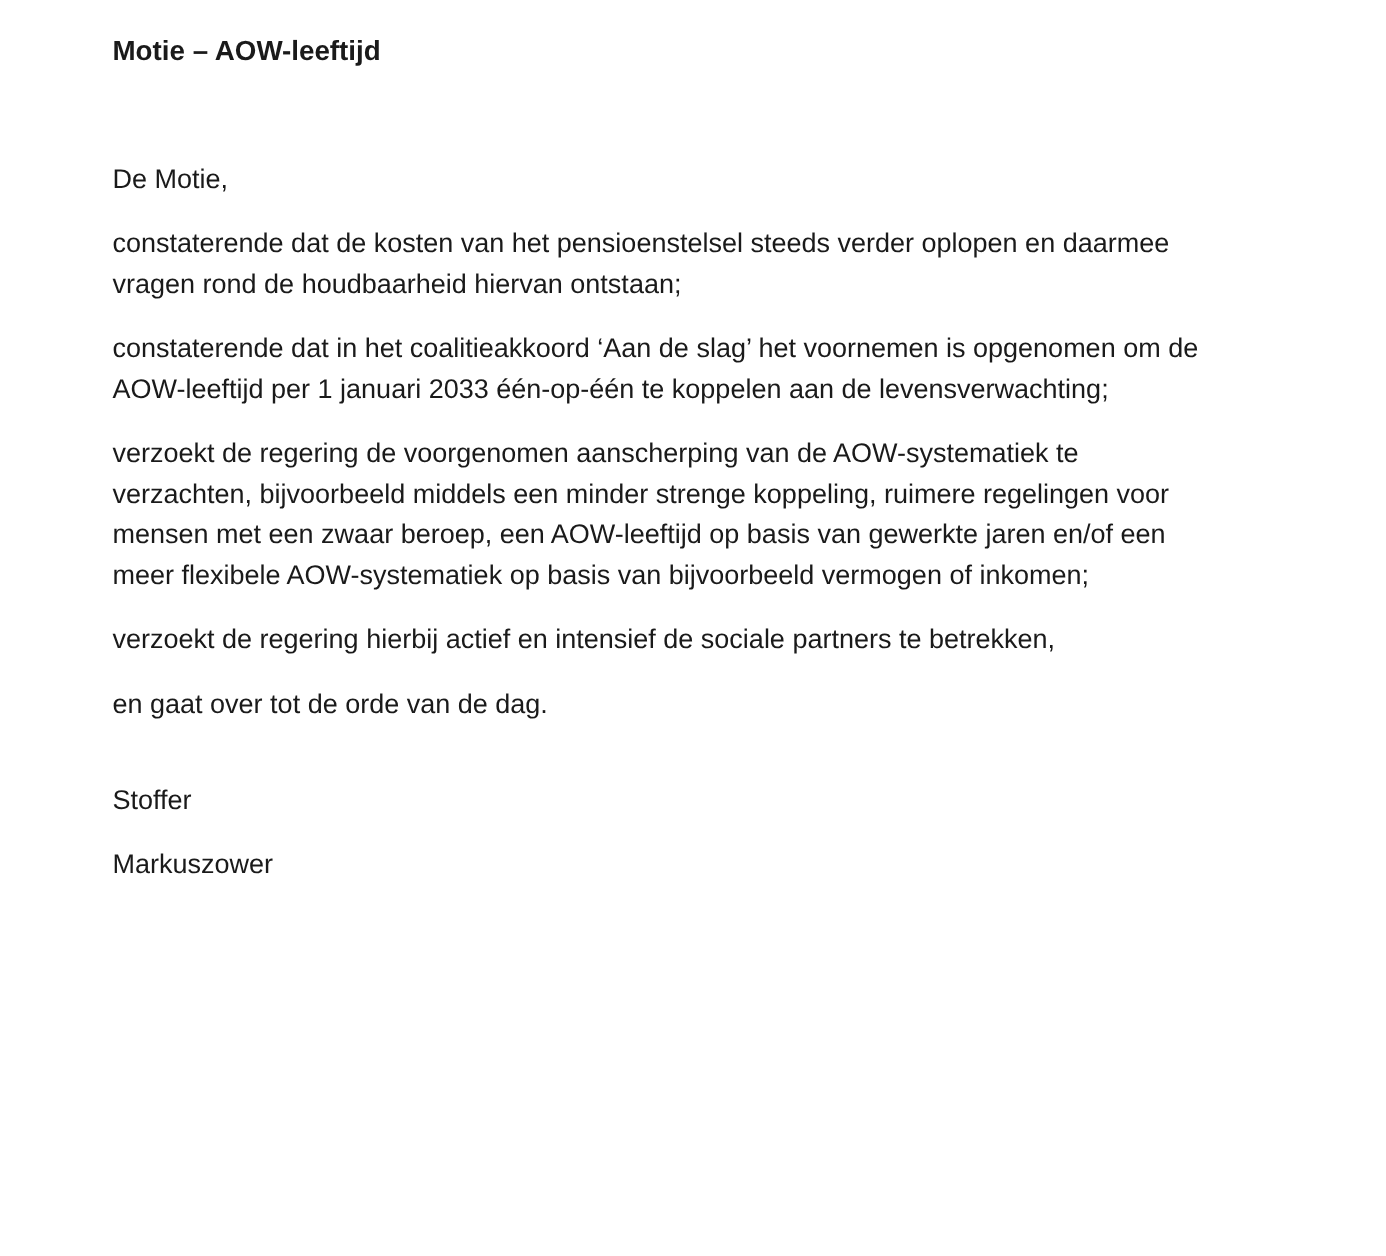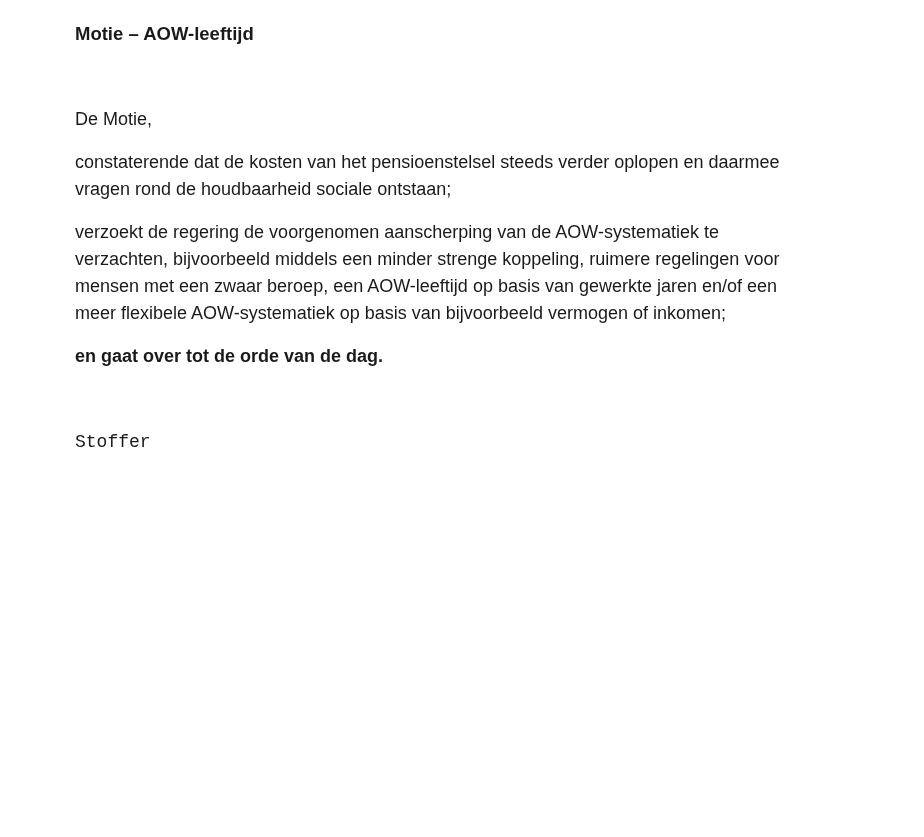--- a/index.html
+++ b/index.html
@@ -28,49 +28,51 @@
     line-height: 27px;
     margin: 0 0 59px 0;
     white-space: pre-line;
   }
   .para {
     line-height: 27px;
     margin: 0 0 16px 0;
     white-space: pre-line;
   }
   .para.closing {
-    margin-bottom: 59px;
-    font-weight: bold;
+    margin-bottom: 37px;
   }
   .sig {
     line-height: 27px;
     margin: 0 0 16px 0;
     white-space: pre-line;
-    font-family: Liberation Mono, monospace;
   }
 </style>
 </head>
 <body>
 
 <div class="page">
 
   <h1 class="doc-title">Motie – AOW-leeftijd</h1>
 
   <p class="para">De Motie,</p>
 
 
   <p class="para">constaterende dat de kosten van het pensioenstelsel steeds verder oplopen en daarmee
-vragen rond de houdbaarheid sociale ontstaan;</p>
+vragen rond de houdbaarheid hiervan ontstaan;</p>
 
+  <p class="para">constaterende dat in het coalitieakkoord ‘Aan de slag’ het voornemen is opgenomen om de
+AOW-leeftijd per 1 januari 2033 één-op-één te koppelen aan de levensverwachting;</p>
 
 
   <p class="para">verzoekt de regering de voorgenomen aanscherping van de AOW-systematiek te
 verzachten, bijvoorbeeld middels een minder strenge koppeling, ruimere regelingen voor
 mensen met een zwaar beroep, een AOW-leeftijd op basis van gewerkte jaren en/of een
 meer flexibele AOW-systematiek op basis van bijvoorbeeld vermogen of inkomen;</p>
 
+  <p class="para">verzoekt de regering hierbij actief en intensief de sociale partners te betrekken,</p>
 
   <p class="para closing">en gaat over tot de orde van de dag.</p>
 
   <p class="sig">Stoffer</p>
 
+  <p class="sig">Markuszower</p>
 
 </div>
 
 </body></html>

